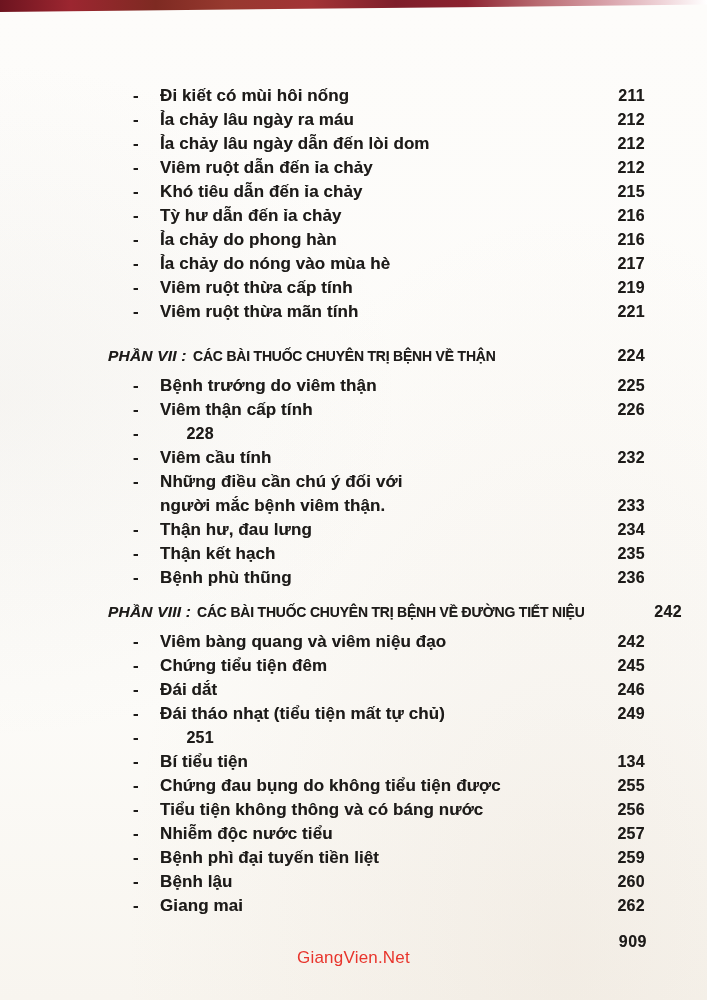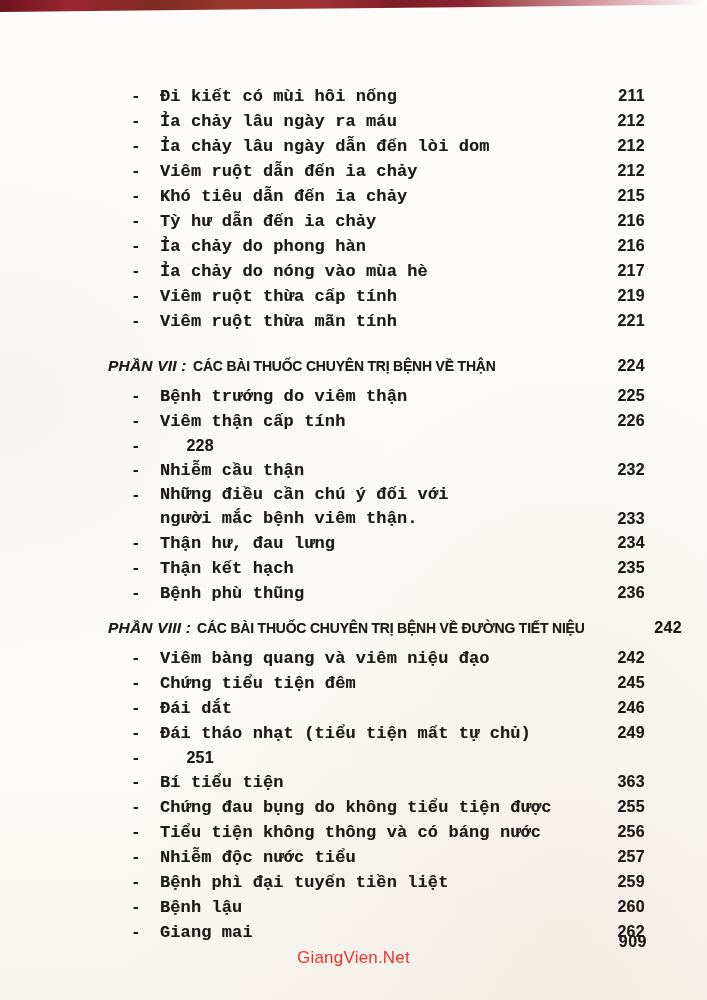--- a/index.html
+++ b/index.html
@@ -31,21 +31,21 @@
   .part{font-style:italic;flex:none;margin-right:6px;letter-spacing:.2px;}
   .title{flex:none;white-space:nowrap;letter-spacing:-.2px;transform:scaleX(.9);transform-origin:left center;}
   .hspacer{flex:1;}
   .toc-row{
     display:flex;align-items:baseline;min-height:24px;line-height:24px;
     padding-left:133px;font-size:17px;font-weight:700;
   }
   .toc-row.multi{align-items:flex-end;}
   .toc-row.multi .dash{align-self:flex-start;}
   .dash{flex:none;width:27px;font-weight:700;}
-  .entry-text{flex:1;min-width:0;padding-right:8px;letter-spacing:.1px;font-family:Liberation Mono, monospace;}
+  .entry-text{flex:1;min-width:0;padding-right:8px;letter-spacing:.1px;}
   .line{display:block;}
   .pagenum{flex:none;width:54px;text-align:right;font-size:16px;font-weight:700;letter-spacing:.3px;}
   .footer-page-number{
     position:absolute;top:933px;right:60px;font-size:16px;font-weight:700;
     letter-spacing:.5px;text-shadow:0 0 .6px rgba(25,22,20,.45);
   }
   .watermark{
     position:absolute;top:948px;left:0;width:100%;text-align:center;
     font-size:17px;font-weight:400;letter-spacing:.2px;
   }
@@ -150,21 +150,21 @@
           </div>
           <span class="pagenum">226</span>
         </div>
         <div class="toc-row">
           <span class="dash">-</span>
           <span class="pagenum">228</span>
         </div>
         <div class="toc-row">
           <span class="dash">-</span>
           <div class="entry-text">
-            <div class="line">Nhiễm cầu thận</div>
+            <div class="line">Viêm cầu tính</div>
           </div>
           <span class="pagenum">232</span>
         </div>
         <div class="toc-row multi">
           <span class="dash">-</span>
           <div class="entry-text">
             <div class="line">Những điều cần chú ý đối với</div>
             <div class="line">người mắc bệnh viêm thận.</div>
           </div>
           <span class="pagenum">233</span>
@@ -228,21 +228,21 @@
         </div>
         <div class="toc-row">
           <span class="dash">-</span>
           <span class="pagenum">251</span>
         </div>
         <div class="toc-row">
           <span class="dash">-</span>
           <div class="entry-text">
             <div class="line">Bí tiểu tiện</div>
           </div>
-          <span class="pagenum">363</span>
+          <span class="pagenum">134</span>
         </div>
         <div class="toc-row">
           <span class="dash">-</span>
           <div class="entry-text">
             <div class="line">Chứng đau bụng do không tiểu tiện được</div>
           </div>
           <span class="pagenum">255</span>
         </div>
         <div class="toc-row">
           <span class="dash">-</span>

